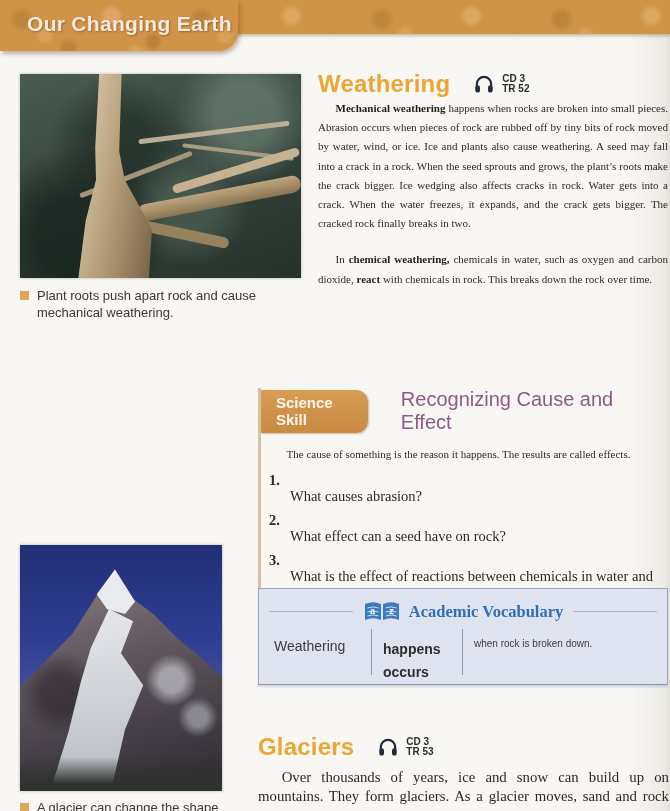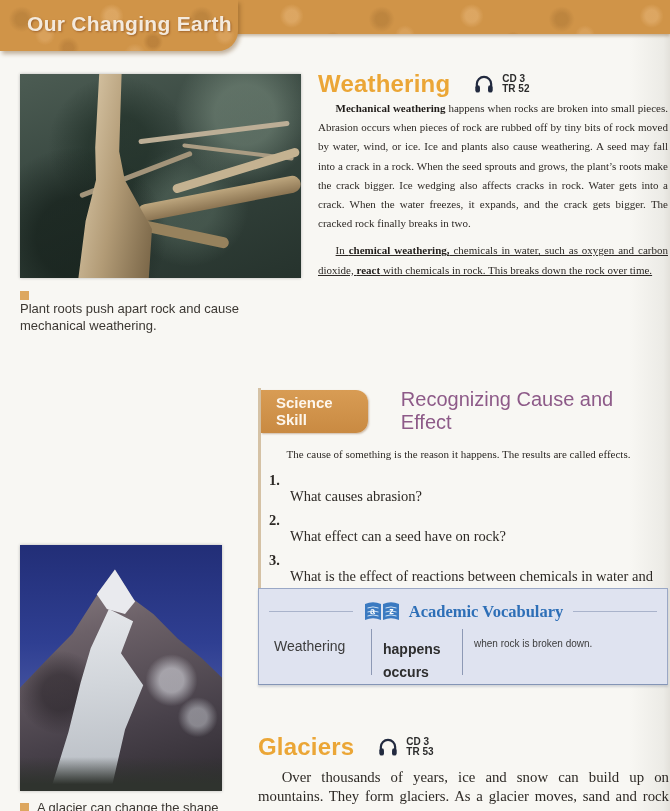--- a/index.html
+++ b/index.html
@@ -71,37 +71,37 @@
     background:#e9eaee; }
   .glacier { left:0; top:0; width:100%; height:100%;
     clip-path:polygon(44% 26%,56% 31%,50% 44%,61% 57%,52% 75%,45% 100%,15% 100%,24% 76%,30% 56%,35% 42%);
     background:linear-gradient(175deg,#f0f1f4 10%,#d2d6db 55%,#b3b8bf 100%); }
   .foreground { left:0; bottom:0; width:100%; height:14%;
     background:linear-gradient(180deg,rgba(40,44,40,0),#2f332e 80%); }
 
   
   .caption { position:absolute; display:flex; font-size:13px; line-height:17px; color:#3c3833; }
   .bullet { flex:none; width:9px; height:9px; background:#dda75f; margin:4px 8px 0 0; }
-  .cap1 { left:20px; top:287px; width:262px;flex-direction:column; }
+  .cap1 { left:20px; top:287px; width:262px; }
   .cap2 { left:20px; top:799px; width:250px; }
 
   
   .sec-head { position:absolute; display:flex; align-items:flex-start; }
   .sec-head h2 { font-size:24px; font-weight:bold; color:#eba636; letter-spacing:.2px; }
   .audio { display:flex; align-items:center; margin-left:22px; margin-top:3px; }
   .audio svg { display:block; }
   .cdtr { margin-left:6px; font-size:10px; line-height:10px; color:#2c2c2c; font-weight:bold; }
   .wx-head { left:318px; top:70px; }
   .gl-head { left:258px; top:733px; }
 
   
   .serif { font-family:"Liberation Serif", serif; color:#2d2925; }
   .bodycol { position:absolute; left:318px; top:99px; width:350px; }
   .para { font-size:11px; line-height:19.2px; text-align:justify; text-indent:1.6em; }
-  .para + .para { margin-top:8px;text-decoration:underline; }
+  .para + .para { margin-top:17px; }
   .para b { color:#211d1a; }
 
   
   .science-box { position:absolute; left:258px; top:388px; width:362px;
     border-left:3px solid #d5c2a5; }
   .ss-row { display:flex; align-items:center; }
   .ss-badge { background:linear-gradient(180deg,#d89c54,#c98a42); color:#fdf6ec;
     font-size:15px; font-weight:bold; padding:4px 17px 5px 15px; border-radius:0 12px 12px 0;
     box-shadow:1px 1px 2px rgba(120,70,20,.35); }
   .ss-title { margin-left:33px; font-size:20px; color:#8d5a88; }

